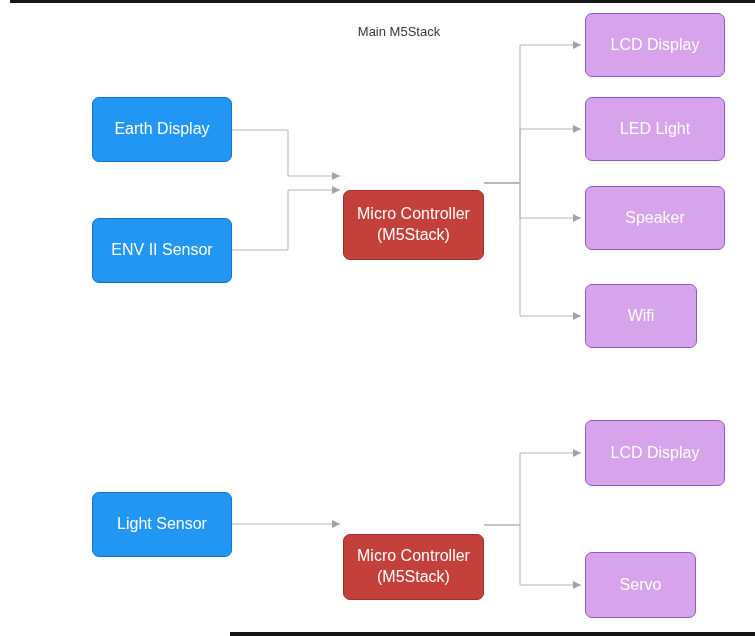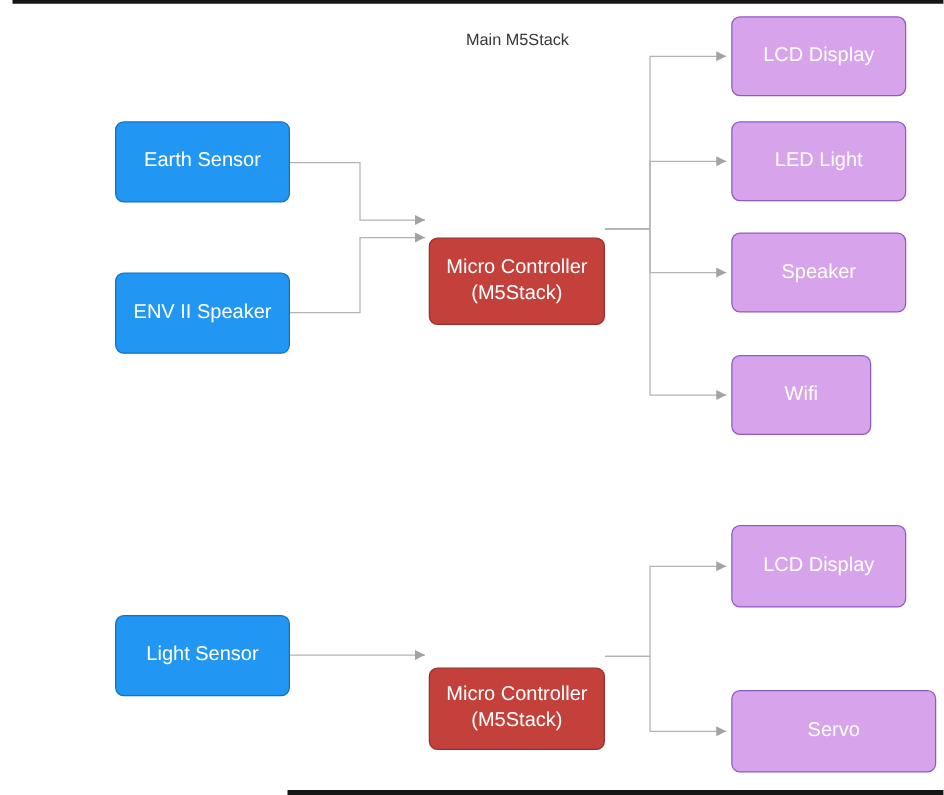--- a/index.html
+++ b/index.html
@@ -22,21 +22,21 @@
   .edge-bar.top { left: 10px; top: 0; width: 745px; height: 3px; }
   .edge-bar.bottom { left: 230px; top: 632px; width: 525px; height: 4px; }
 
   .section-title {
     position: absolute;
     width: 220px;
     text-align: center;
     font-size: 13px;
     color: var(--title-text, #383838);
   }
-  .section-title.main { left: 304px; top: 24px; }
+  .section-title.main { left: 289px; top: 24px; }
   .section-title.secondary { left: 301px; top: 381px; }
 
   .node {
     position: absolute;
     display: flex;
     align-items: center;
     justify-content: center;
     text-align: center;
     color: #ffffff;
     font-size: 16px;
@@ -64,21 +64,21 @@
   .n-env        { left: 92px;  top: 218px; width: 140px; height: 65px; }
   .n-mc-main    { left: 343px; top: 148px; width: 141px; height: 70px; }
   .n-lcd-main   { left: 585px; top: 13px;  width: 140px; height: 64px; }
   .n-led        { left: 585px; top: 97px;  width: 140px; height: 64px; }
   .n-speaker    { left: 585px; top: 186px; width: 140px; height: 64px; }
   .n-wifi       { left: 585px; top: 284px; width: 112px; height: 64px; }
 
   .n-light      { left: 92px;  top: 492px; width: 140px; height: 65px; text-align: right; }
   .n-mc-sec     { left: 343px; top: 492px; width: 141px; height: 66px; }
   .n-lcd-sec    { left: 585px; top: 420px; width: 140px; height: 66px; }
-  .n-servo      { left: 585px; top: 552px; width: 164px; height: 66px; }
+  .n-servo      { left: 585px; top: 552px; width: 111px; height: 66px; }
 
   svg.connectors {
     position: absolute;
     left: 0; top: 0;
     width: 755px; height: 636px;
     pointer-events: none;
   }
   .conn {
     fill: none;
     stroke: var(--connector, #B3B3B3);
@@ -109,24 +109,24 @@
     <path class="conn" d="M484,183 H520 V316 H581" marker-end="url(#arrow)"></path>
 
     <path class="conn" d="M232,524 H340" marker-end="url(#arrow)"></path>
     <path class="conn" d="M484,525 H520 V453 H581" marker-end="url(#arrow)"></path>
     <path class="conn" d="M484,525 H520 V585 H581" marker-end="url(#arrow)"></path>
   </svg>
 
   <div class="section-title main">Main M5Stack</div>
 
   <div class="node input n-earth">
-    <span class="label">Earth Sensor</span>
+    <span class="label">Earth Display</span>
   </div>
   <div class="node input n-env">
-    <span class="label">ENV II Speaker</span>
+    <span class="label">ENV II Sensor</span>
   </div>
   <div class="node controller n-mc-main">
     <span class="label">Micro Controller
 (M5Stack)</span>
   </div>
   <div class="node output n-lcd-main">
     <span class="label">LCD Display</span>
   </div>
   <div class="node output n-led">
     <span class="label">LED Light</span>

